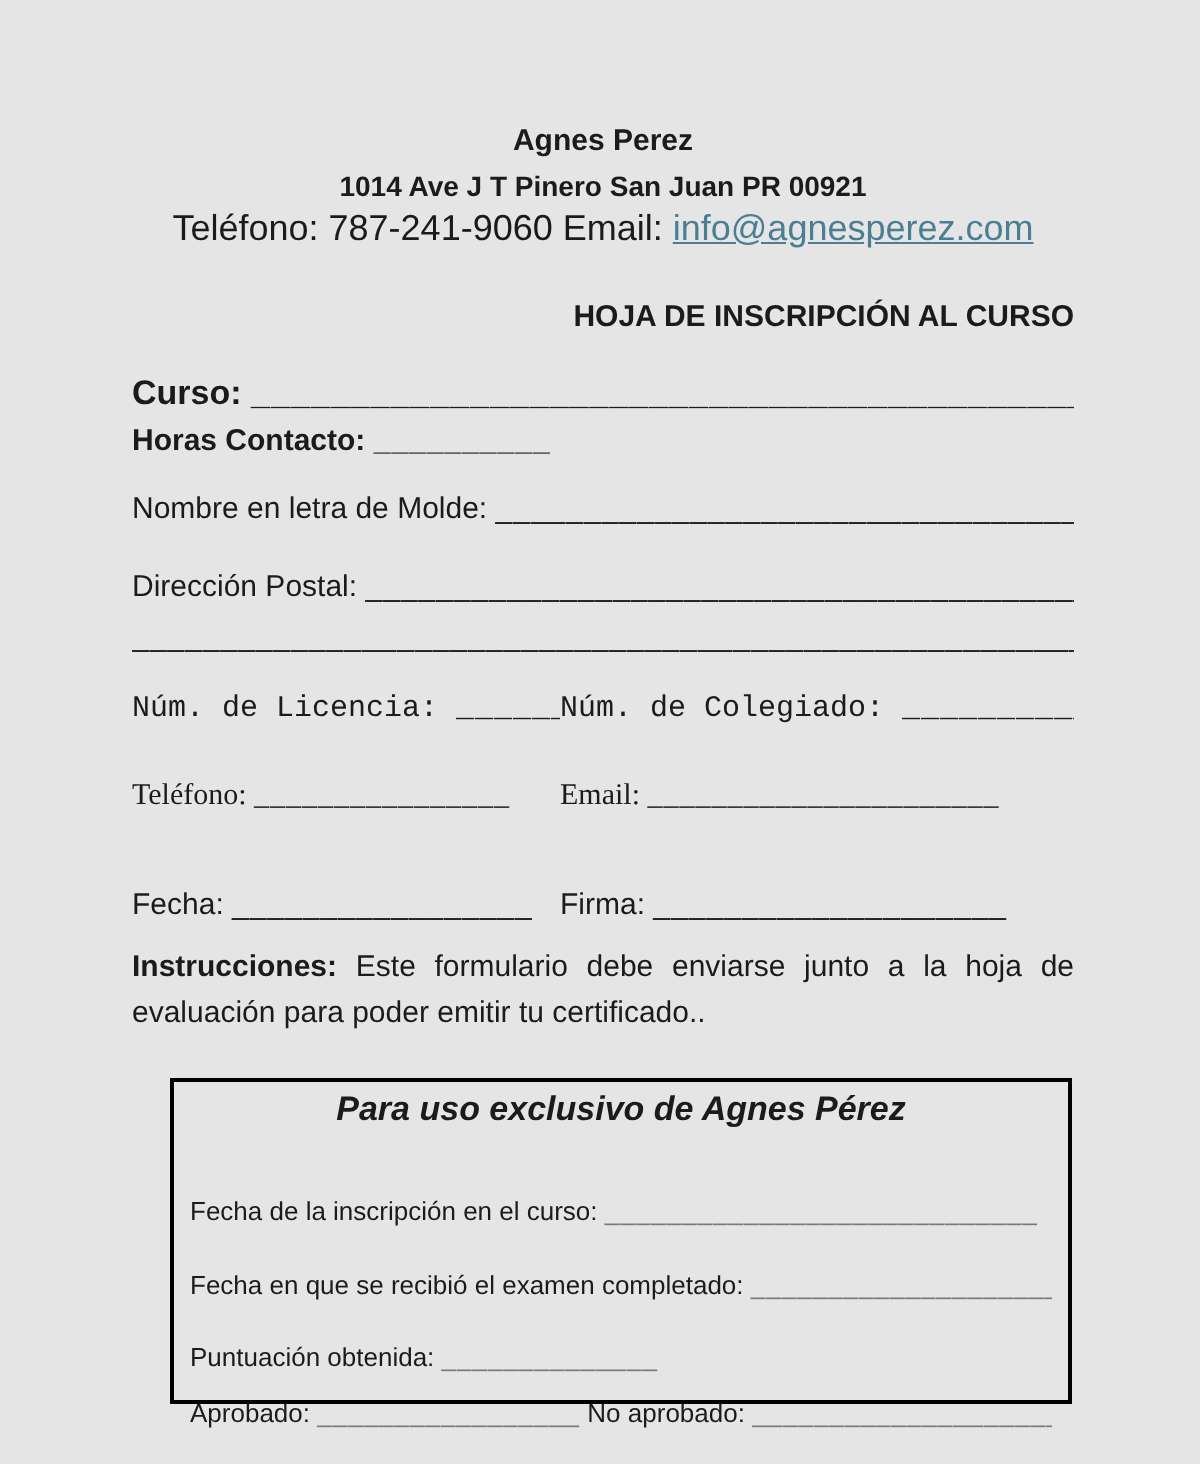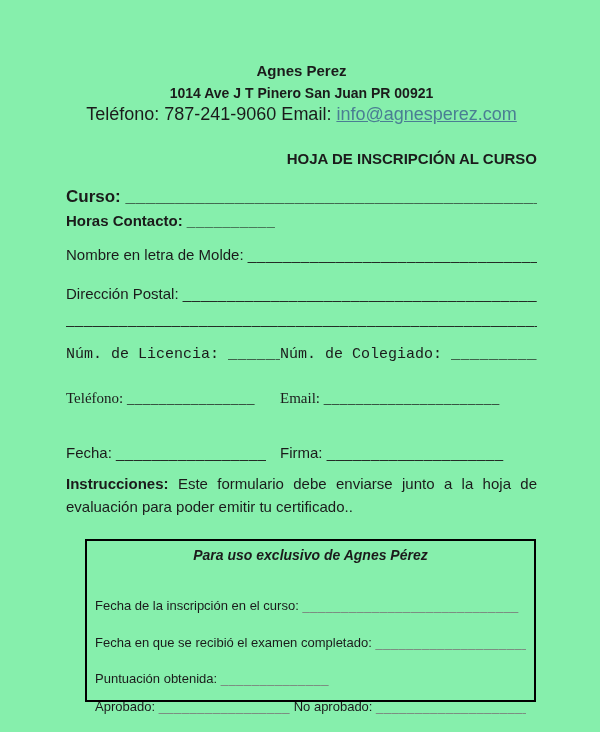--- a/index.html
+++ b/index.html
@@ -1,17 +1,17 @@
 <!DOCTYPE html>
 <html style="--link-color: #4a7e93;"><head>
 <meta charset="utf-8">
 <style>
   html,body { margin:0; padding:0; background:#ffffff; }
   .page {
-    position:relative; width:600px; height:732px; background:#86efac;
+    position:relative; width:600px; height:732px; background:#e5e5e5;
     font-family:"Liberation Sans","DejaVu Sans",sans-serif;
     color:#1b1b1b; overflow:hidden;
   }
   .content { padding:60px 63px 0 66px; }
   .hdr { text-align:center; }
   .h-name   { font-size:15px; font-weight:700; line-height:22px; }
   .h-addr   { font-size:14px; font-weight:700; line-height:22px; }
   .h-contact{ font-size:18px; line-height:20px; }
   .email-link { color:var(--link-color,#4a7e93); text-decoration:underline; }
   .doc-title{ margin-top:24px; text-align:right; font-size:15px; font-weight:700; line-height:22px; }
@@ -29,21 +29,21 @@
   .nums-row { margin-top:11px;font-family:Liberation Mono, monospace; }
   .tel-row  { margin-top:21px;font-family:Liberation Serif, serif; }
   .fecha-row{ margin-top:33px; }
   .instructions { margin:8px 0 0 0; font-size:15px; line-height:23px; text-align:justify; }
   .instructions .b { font-weight:700; }
   .office-box {
     box-sizing:border-box; margin-top:21px; margin-left:19px;
     width:451px; height:163px; border:2px solid #000000;
     padding:4px 8px 0 8px; font-size:13px;
   }
-  .box-title { text-align:center; font-weight:700; font-style:italic; font-size:14px; line-height:20px; }
+  .box-title { text-align:center; font-weight:700; font-style:italic; font-size:17px; line-height:20px; }
   .box-field { line-height:18px; white-space:nowrap; overflow:hidden; }
   .bf1 { margin-top:32px; }
   .bf2 { margin-top:19px; }
   .bf3 { margin-top:18px; }
   .bf4 { margin-top:10px; }
   .gray { color:#7a7a7a; }
 </style>
 </head>
 <body>
 

